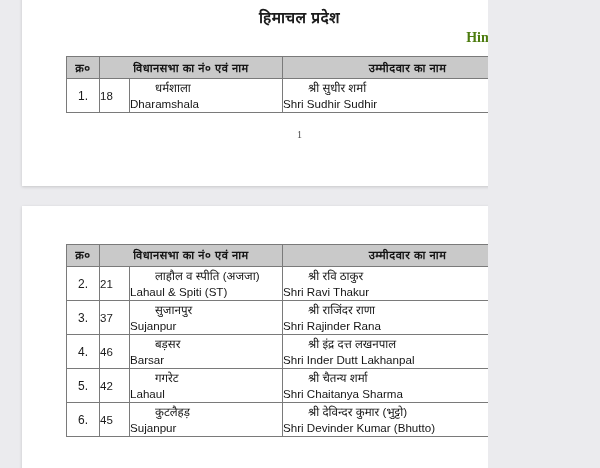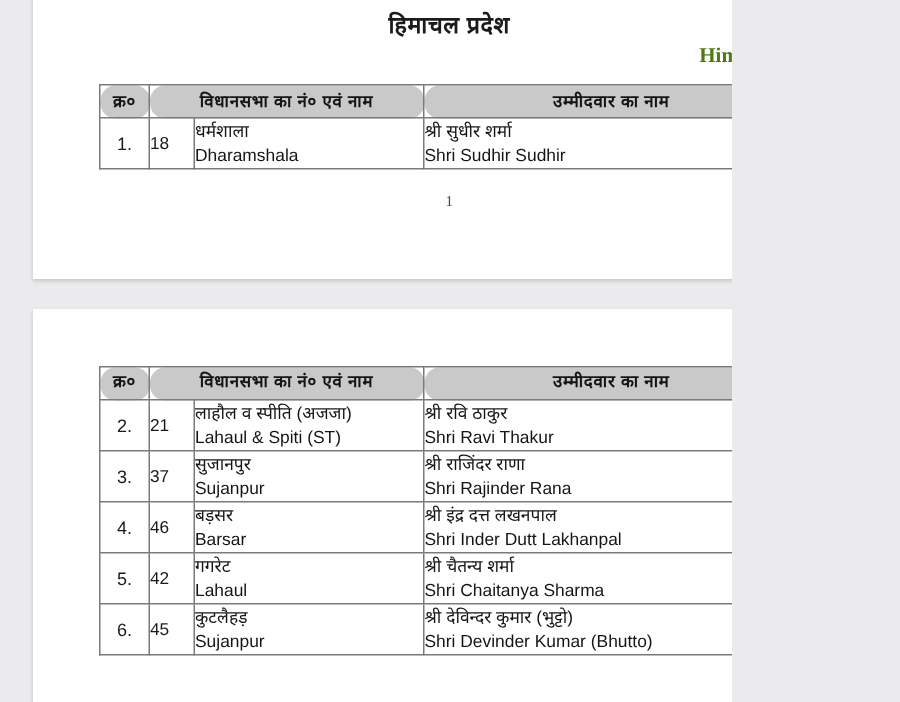--- a/index.html
+++ b/index.html
@@ -77,21 +77,20 @@
     background: #c9c9c9;
     height: 21px;
     font-weight: bold;
     font-size: 11.2px;
     color: #141414;
     font-family: "Liberation Sans", "DejaVu Sans", sans-serif;
     text-align: center;
     letter-spacing: 0.5px;
     line-height: 1.1;
     padding: 1px 0 2px 0;
-    border-radius: 10px;
   }
 
   col.c-sno   { width: 33px; }
   col.c-num   { width: 30px; }
   col.c-ac    { width: 153px; }
   col.c-cand  { width: 250px; }
 
   tbody td { height: 33px; }
 
   td.sno {
@@ -107,20 +106,21 @@
   td.ac, td.cand {
     padding: 2px 5px 3px 6px;
   }
 
   .hi {
     font-family: "Liberation Sans", "DejaVu Sans", sans-serif;
     font-size: 11.6px;
     color: #151515;
     line-height: 1.32;
     white-space: nowrap;
+    margin-left: 25px;
   }
   .en {
     font-family: Liberation Sans, sans-serif;
     font-size: 11.6px;
     color: #151515;
     line-height: 1.32;
     white-space: nowrap;
   }
 
   .page-number {

